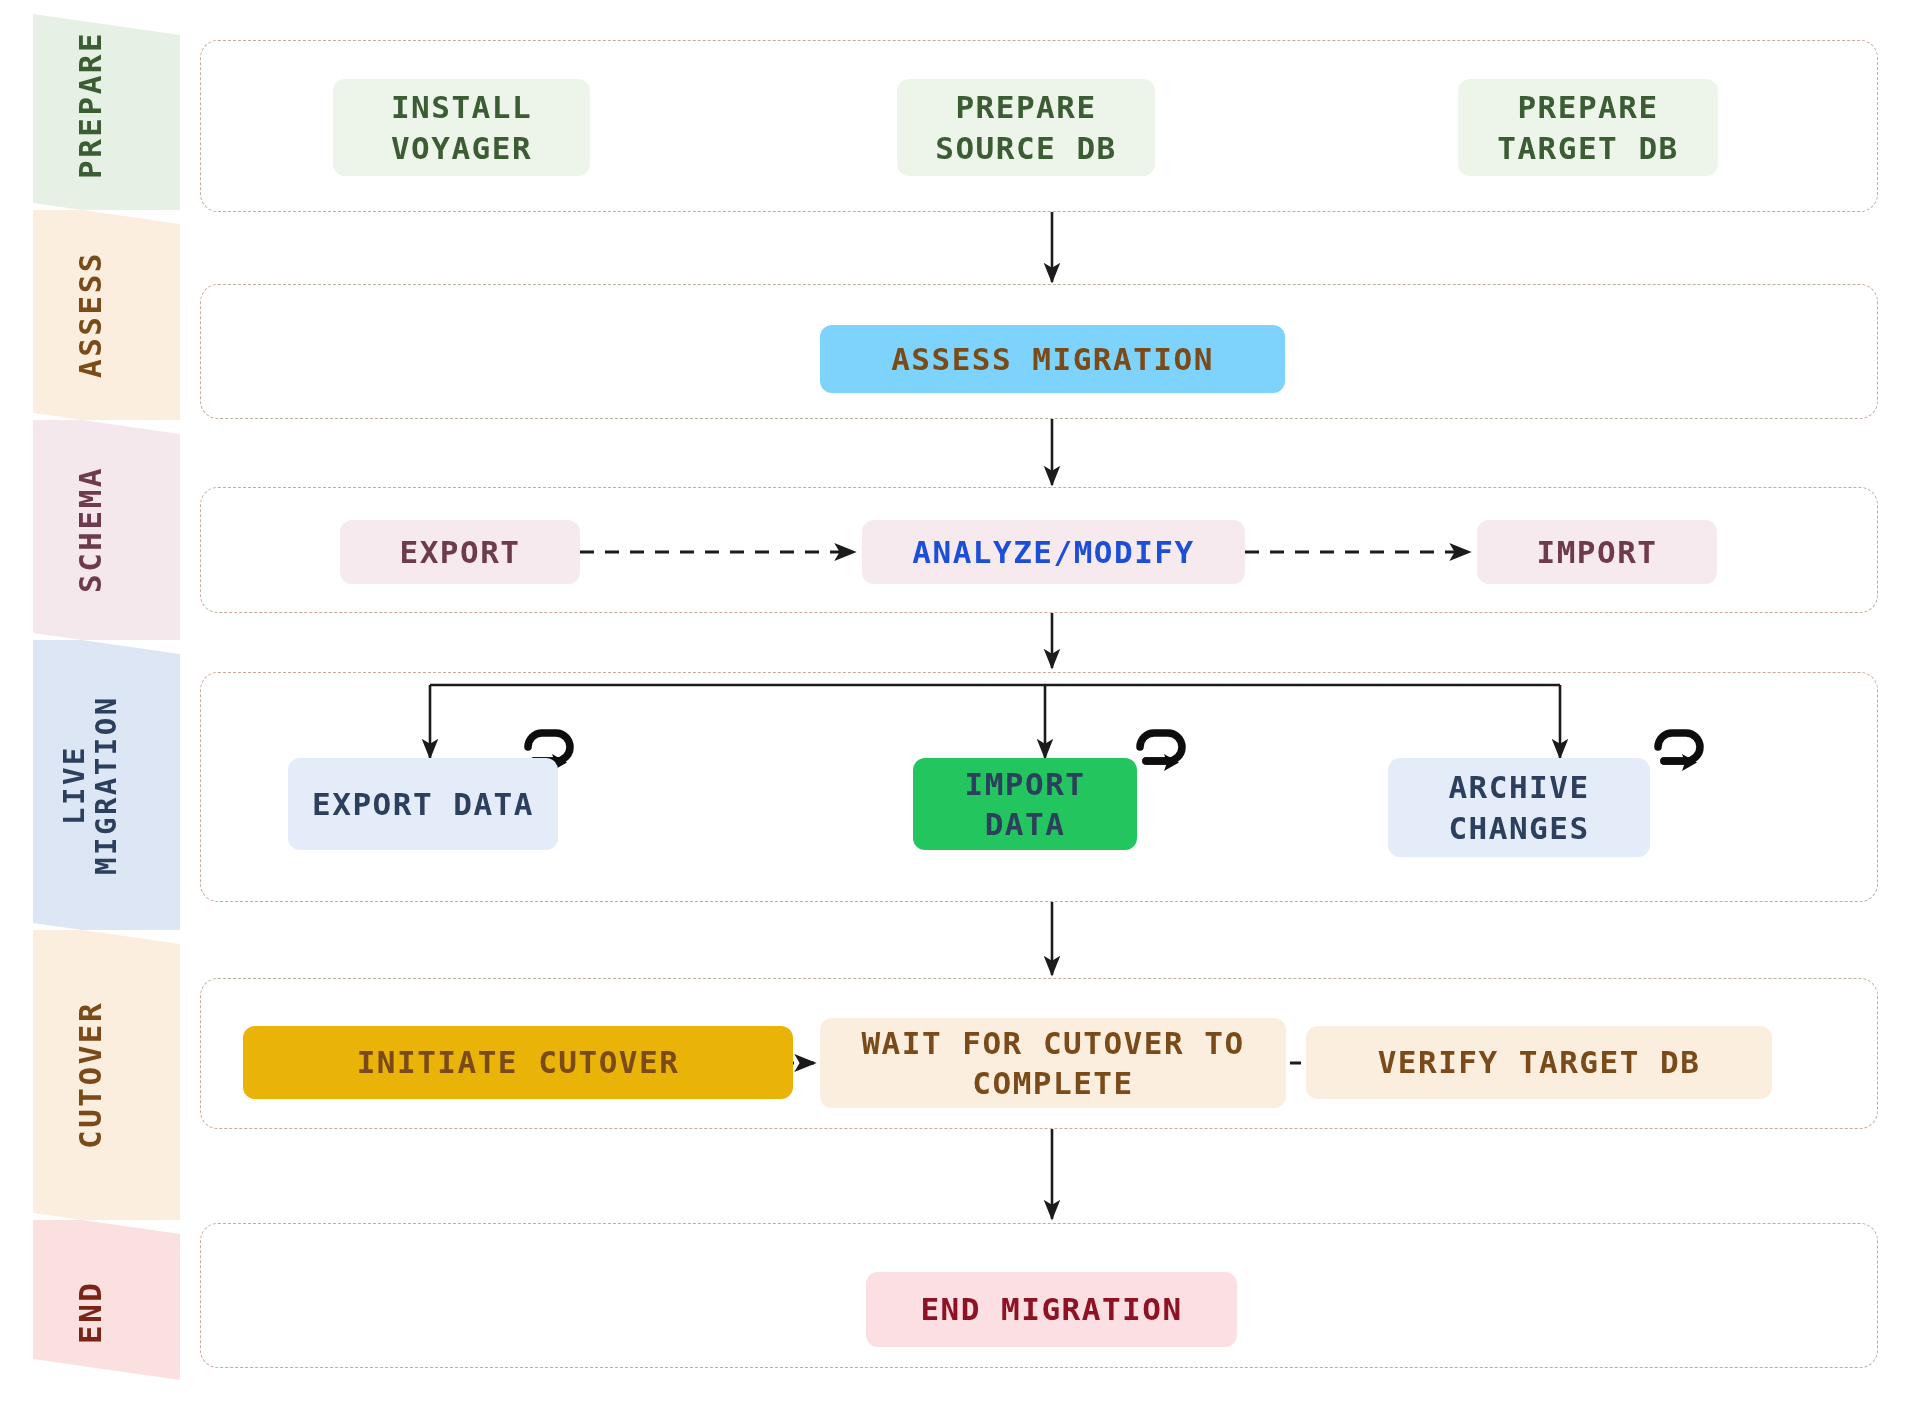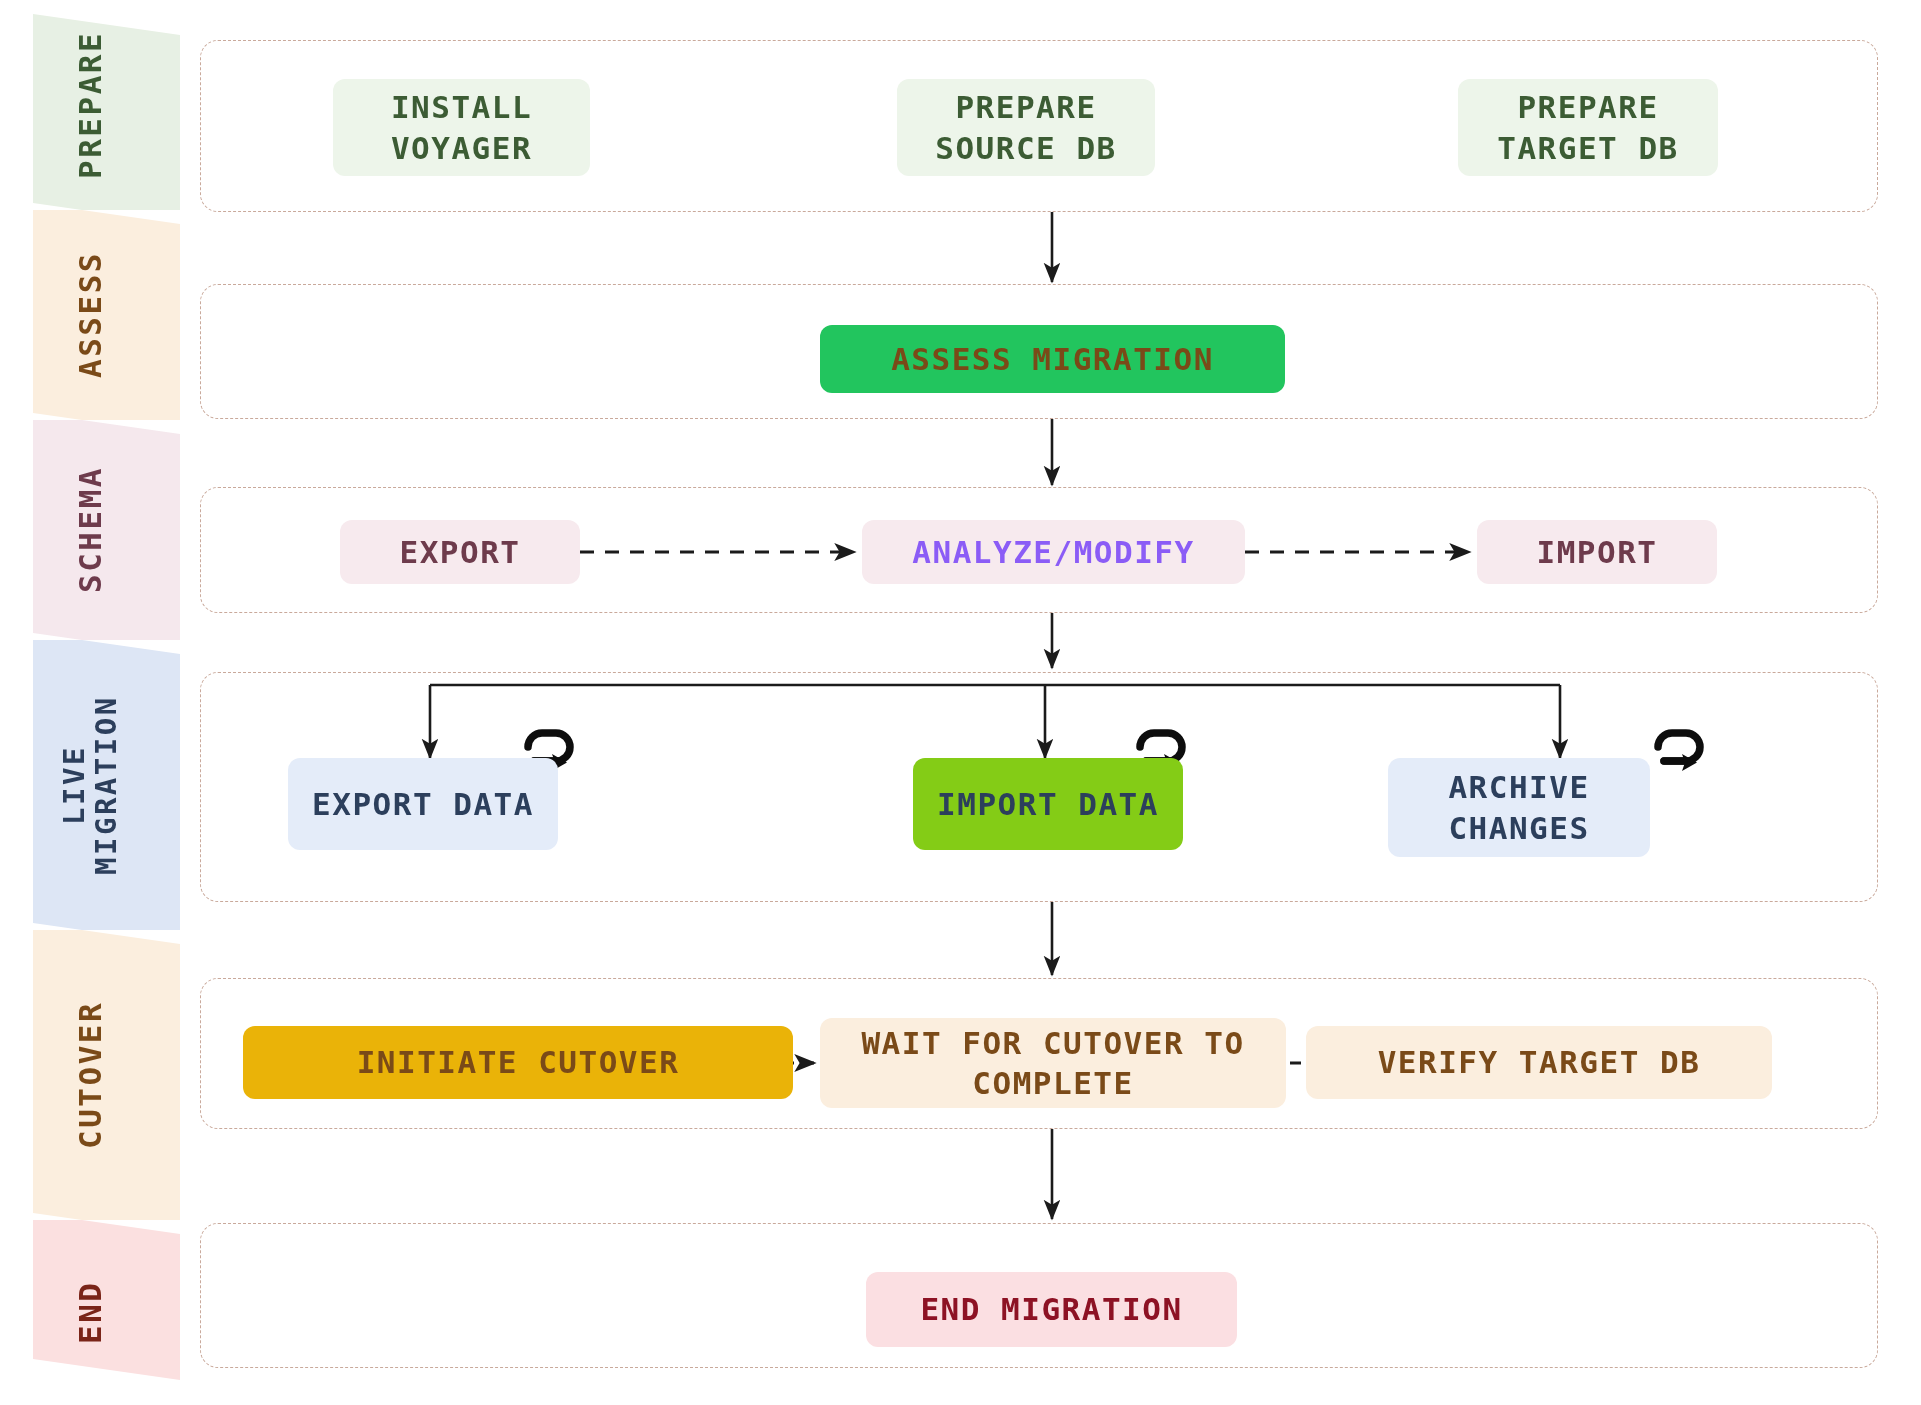--- a/index.html
+++ b/index.html
@@ -161,33 +161,33 @@
             background:#edf5ea;color:#3c5c34;font-size:31px;">INSTALL
 VOYAGER</div>
 <div class="node" style="left:897px;top:79px;width:258px;height:97px;
             background:#edf5ea;color:#3c5c34;font-size:31px;">PREPARE
 SOURCE DB</div>
 <div class="node" style="left:1458px;top:79px;width:260px;height:97px;
             background:#edf5ea;color:#3c5c34;font-size:31px;">PREPARE
 TARGET DB</div>
 
 <div class="node" style="left:820px;top:325px;width:465px;height:68px;
-            background:#22c55e;color:#7a4a18;font-size:31px;">ASSESS MIGRATION</div>
+            background:#7dd3fc;color:#7a4a18;font-size:31px;">ASSESS MIGRATION</div>
 
 <div class="node" style="left:340px;top:520px;width:240px;height:64px;
             background:#f7eaee;color:#6e3b4c;font-size:31px;">EXPORT</div>
 <div class="node" style="left:862px;top:520px;width:383px;height:64px;
-            background:#f7eaee;color:#8b5cf6;font-size:31px;">ANALYZE/MODIFY</div>
+            background:#f7eaee;color:#1d4ed8;font-size:31px;">ANALYZE/MODIFY</div>
 <div class="node" style="left:1477px;top:520px;width:240px;height:64px;
             background:#f7eaee;color:#6e3b4c;font-size:31px;">IMPORT</div>
 
 <div class="node" style="left:288px;top:758px;width:270px;height:92px;
             background:#e4ecf9;color:#2c3f5c;font-size:31px;">EXPORT DATA</div>
-<div class="node" style="left:913px;top:758px;width:270px;height:92px;
-            background:#84cc16;color:#2c3f5c;font-size:31px;">IMPORT DATA</div>
+<div class="node" style="left:913px;top:758px;width:224px;height:92px;
+            background:#22c55e;color:#2c3f5c;font-size:31px;">IMPORT DATA</div>
 <div class="node" style="left:1388px;top:758px;width:262px;height:99px;
             background:#e4ecf9;color:#2c3f5c;font-size:31px;">ARCHIVE
 CHANGES</div>
 
 <div class="node" style="left:243px;top:1026px;width:550px;height:73px;
             background:#eab308;color:#7a4a18;font-size:31px;">INITIATE CUTOVER</div>
 <div class="node" style="left:820px;top:1018px;width:466px;height:90px;
             background:#fbeede;color:#7a4a18;font-size:31px;">WAIT FOR CUTOVER TO
 COMPLETE</div>
 <div class="node" style="left:1306px;top:1026px;width:466px;height:73px;

